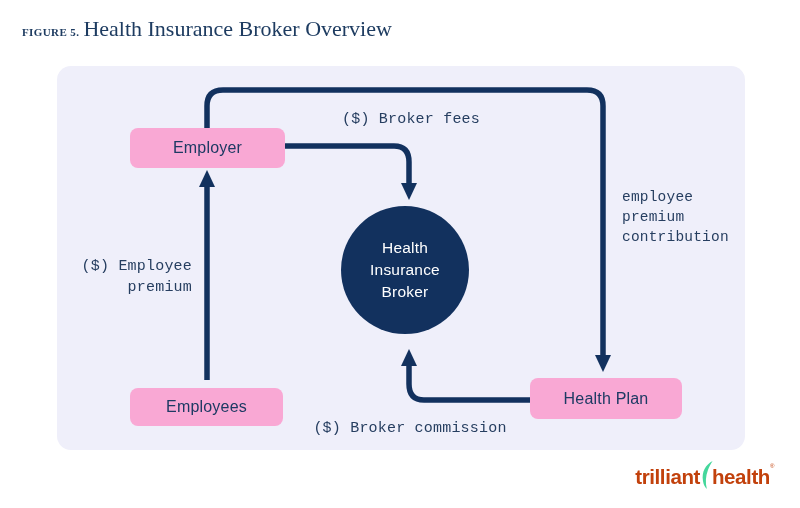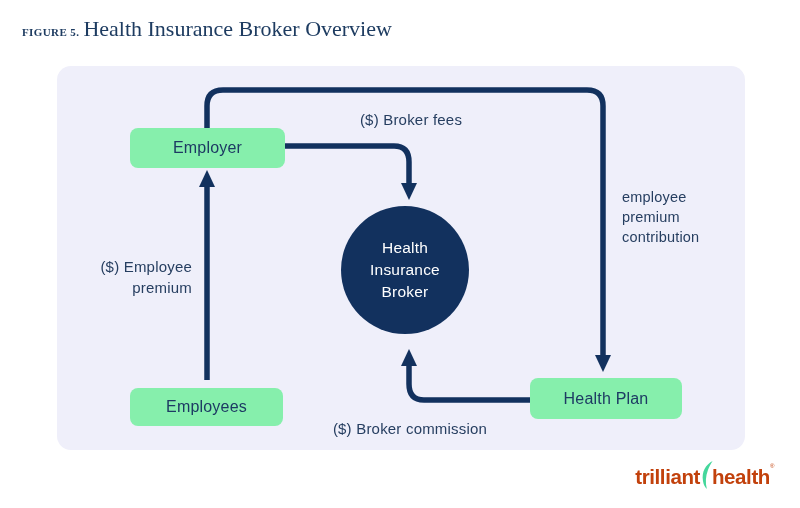--- a/index.html
+++ b/index.html
@@ -12,35 +12,35 @@
     font-family:"Liberation Serif","DejaVu Serif",serif;color:#1e3c61;
   }
   .figure-title .fig-label{font-weight:700;font-size:11px;letter-spacing:.4px;}
   .figure-title .fig-text{font-size:22px;font-weight:400;}
   .panel{
     position:absolute;left:57px;top:66px;width:688px;height:384px;
     background:#efeffa;border-radius:14px;
   }
   .arrow-layer{position:absolute;left:0;top:0;width:688px;height:384px;}
   .node-box{
-    position:absolute;background:#86efac;border-radius:8px;
+    position:absolute;background:#f9a8d4;border-radius:8px;
     display:flex;align-items:center;justify-content:center;
     color:#1d3a63;font-size:16px;font-weight:500;letter-spacing:.2px;
   }
   .node-employer{left:73px;top:62px;width:155px;height:40px;}
   .node-employees{left:73px;top:322px;width:153px;height:38px;}
   .node-healthplan{left:473px;top:312px;width:152px;height:41px;}
   .node-broker{
     position:absolute;left:284px;top:140px;width:128px;height:128px;border-radius:50%;
     background:#12315e;color:#ffffff;display:flex;align-items:center;justify-content:center;
     text-align:center;font-size:15.5px;line-height:1.42;font-weight:400;letter-spacing:.2px;
   }
   .node-broker span{display:block;}
   .edge-label{
-    position:absolute;color:#263e60;font-size:15px;line-height:1.38;letter-spacing:.2px;
+    position:absolute;color:#263e60;font-size:15px;line-height:1.38;letter-spacing:.2px;font-family:Liberation Mono, monospace;
   }
   .edge-label span{display:block;}
   .lbl-broker-fees{left:354px;top:44px;transform:translateX(-50%);white-space:nowrap;}
   .lbl-premium-contribution{left:565px;top:121px;width:120px;text-align:left;font-size:14.5px;}
   .lbl-employee-premium{right:553px;top:191px;text-align:right;white-space:nowrap;}
   .lbl-broker-commission{left:353px;top:353px;transform:translateX(-50%);white-space:nowrap;}
   .logo{
     position:absolute;right:26px;top:461px;display:flex;align-items:flex-end;
     font-size:20.5px;font-weight:700;letter-spacing:-.4px;color:#c2410c;
   }

